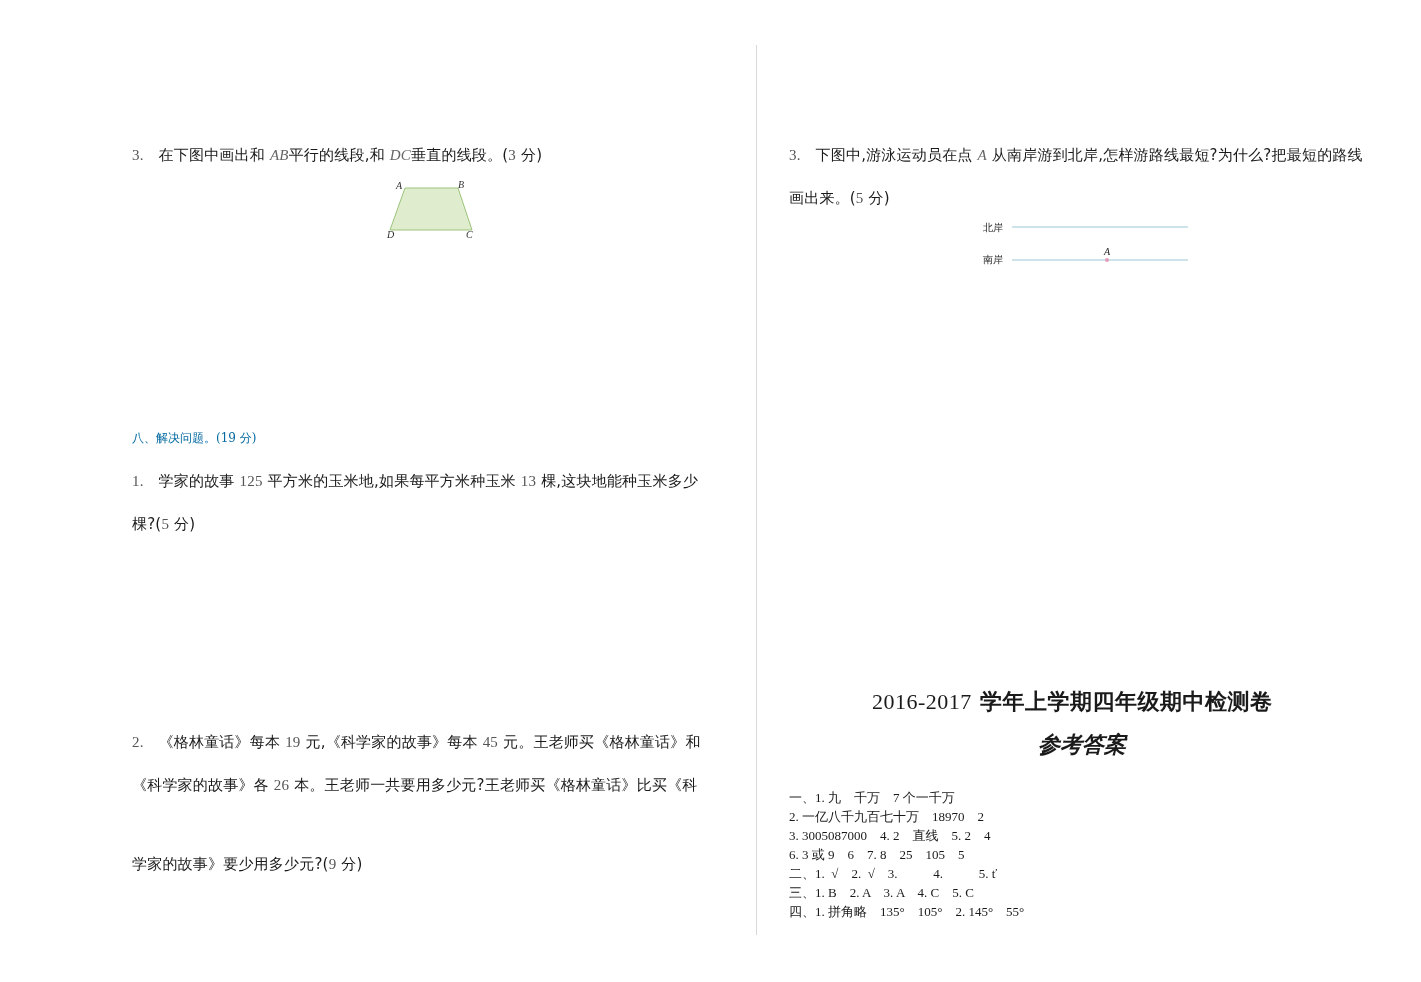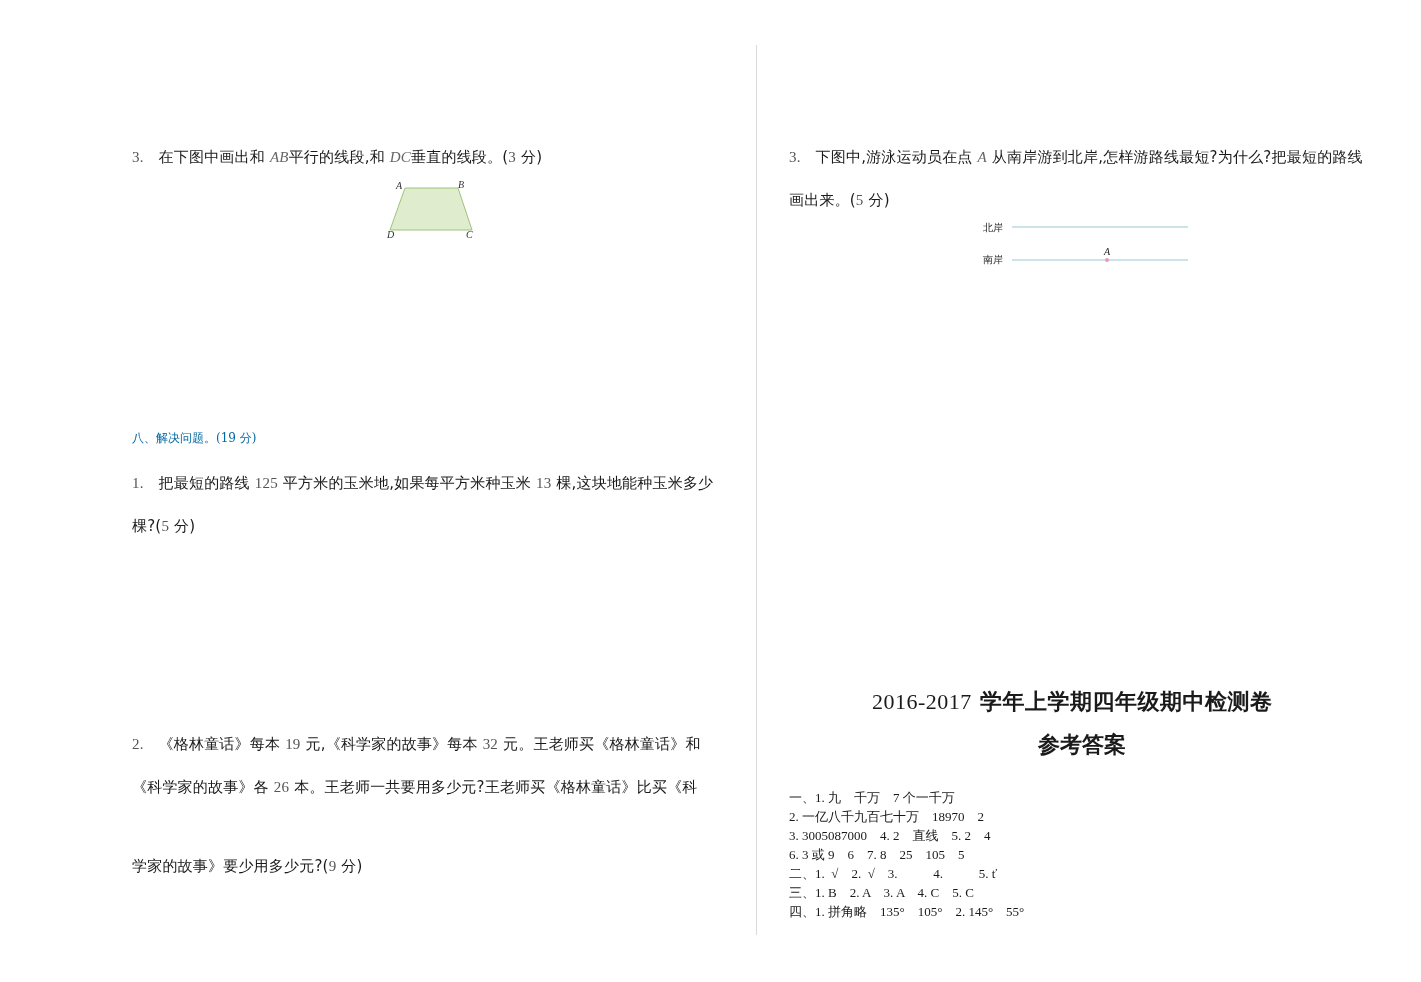--- a/index.html
+++ b/index.html
@@ -2,28 +2,28 @@
 <html><head>
 <meta charset="utf-8">
 <style>
   html, body { margin: 0; padding: 0; background: #ffffff; }
   body {
     width: 1421px; height: 982px; position: relative; overflow: hidden;
     font-family: "DejaVu Sans", "Liberation Sans", sans-serif;
     color: #1a1a1a;
   }
   .abs { position: absolute; }
-  .q { font-size: 15px; line-height: 21px; white-space: nowrap; letter-spacing: 0.2px; }
+  .q { font-size: 15px; line-height: 16px; white-space: nowrap; letter-spacing: 0.2px; }
   .num { font-family: "Liberation Serif", "DejaVu Serif", serif; color: #555; }
   .it { font-family: "Liberation Serif", "DejaVu Serif", serif; font-style: italic; color: #666; }
   .section { color: #0369a1; font-family: "DejaVu Serif", "Liberation Serif", serif; font-size: 12px; }
   .divider { left: 756px; top: 45px; width: 1px; height: 890px; background: #d9d9d9; }
   .title1 { font-size: 22px; font-weight: bold; letter-spacing: 0.5px; }
   .title1 .yr { font-family: "Liberation Serif", "DejaVu Serif", serif; font-weight: normal; font-size: 22px; margin-top: 12px; }
-  .title2 { font-size: 22px; font-weight: bold; }
+  .title2 { font-size: 22px; font-weight: bold; font-style: italic; }
   .ans { font-size: 13px; line-height: 19px; white-space: pre; font-family: "Liberation Serif", "DejaVu Serif", serif; }
   svg text { font-family: "Liberation Serif", "DejaVu Serif", serif; font-style: italic; }
 </style>
 </head>
 <body>
 
 <div class="abs divider"></div>
 
 <div class="abs q" style="left:132px; top:147px;">
   <span class="num">3.</span>&nbsp;&nbsp;
@@ -39,36 +39,36 @@
   <text x="86" y="63" font-size="10" fill="#333">C</text>
   <text x="7" y="63" font-size="10" fill="#333">D</text>
 </svg>
 
 <div class="abs section" style="left:132px; top:430px;">
   <span>八、解决问题。(</span><span>19</span>&nbsp;<span>分)</span>
 </div>
 
 <div class="abs q" style="left:132px; top:473px;">
   <span class="num">1.</span>&nbsp;&nbsp;
-  <span>把最短的路线</span>
+  <span>学家的故事</span>
   <span class="num">125</span>
   <span>平方米的玉米地,如果每平方米种玉米</span>
   <span class="num">13</span>
   <span>棵,这块地能种玉米多少</span>
 </div>
 <div class="abs q" style="left:132px; top:516px;">
   <span>棵?(</span><span class="num">5</span>&nbsp;<span>分)</span>
 </div>
 
 <div class="abs q" style="left:132px; top:734px;">
   <span class="num">2.</span>&nbsp;&nbsp;
   <span>《格林童话》每本</span>
   <span class="num">19</span>
   <span>元,《科学家的故事》每本</span>
-  <span class="num">32</span>
+  <span class="num">45</span>
   <span>元。王老师买《格林童话》和</span>
 </div>
 <div class="abs q" style="left:132px; top:777px;">
   <span>《科学家的故事》各</span>
   <span class="num">26</span>
   <span>本。王老师一共要用多少元?王老师买《格林童话》比买《科</span>
 </div>
 <div class="abs q" style="left:132px; top:820px;margin-top:36px;">
   <span>学家的故事》要少用多少元?(</span><span class="num">9</span>&nbsp;<span>分)</span>
 </div>

